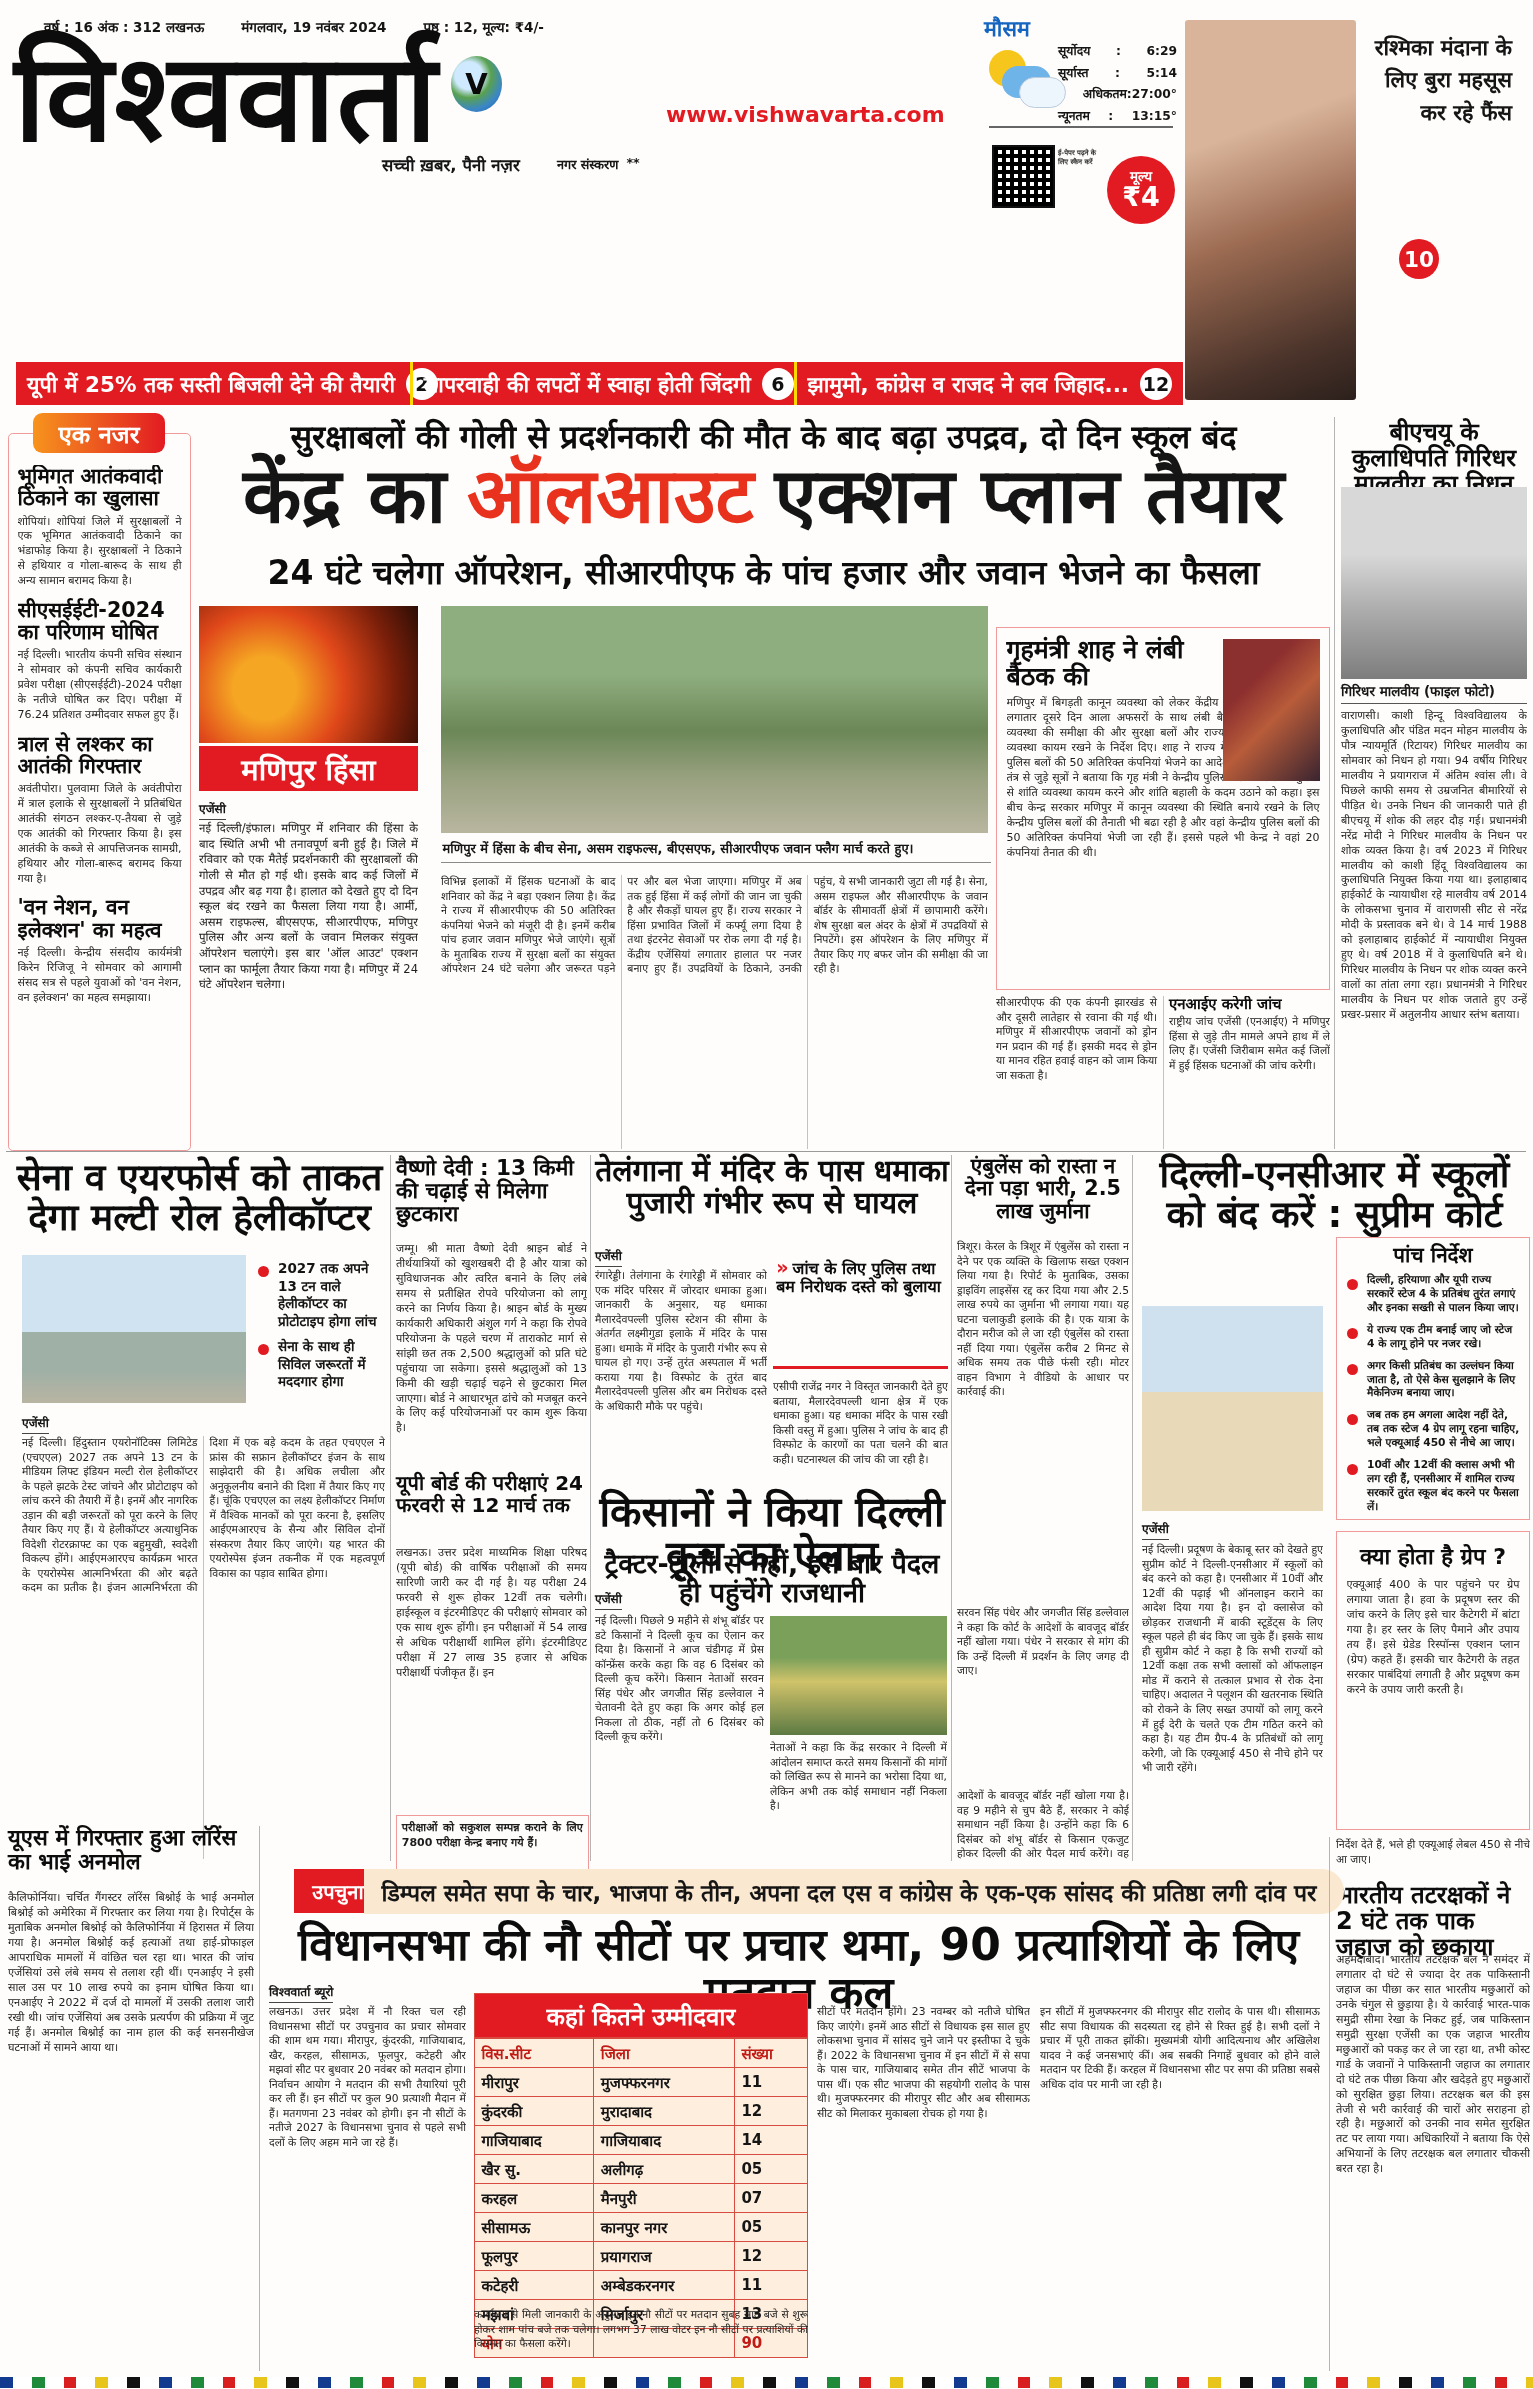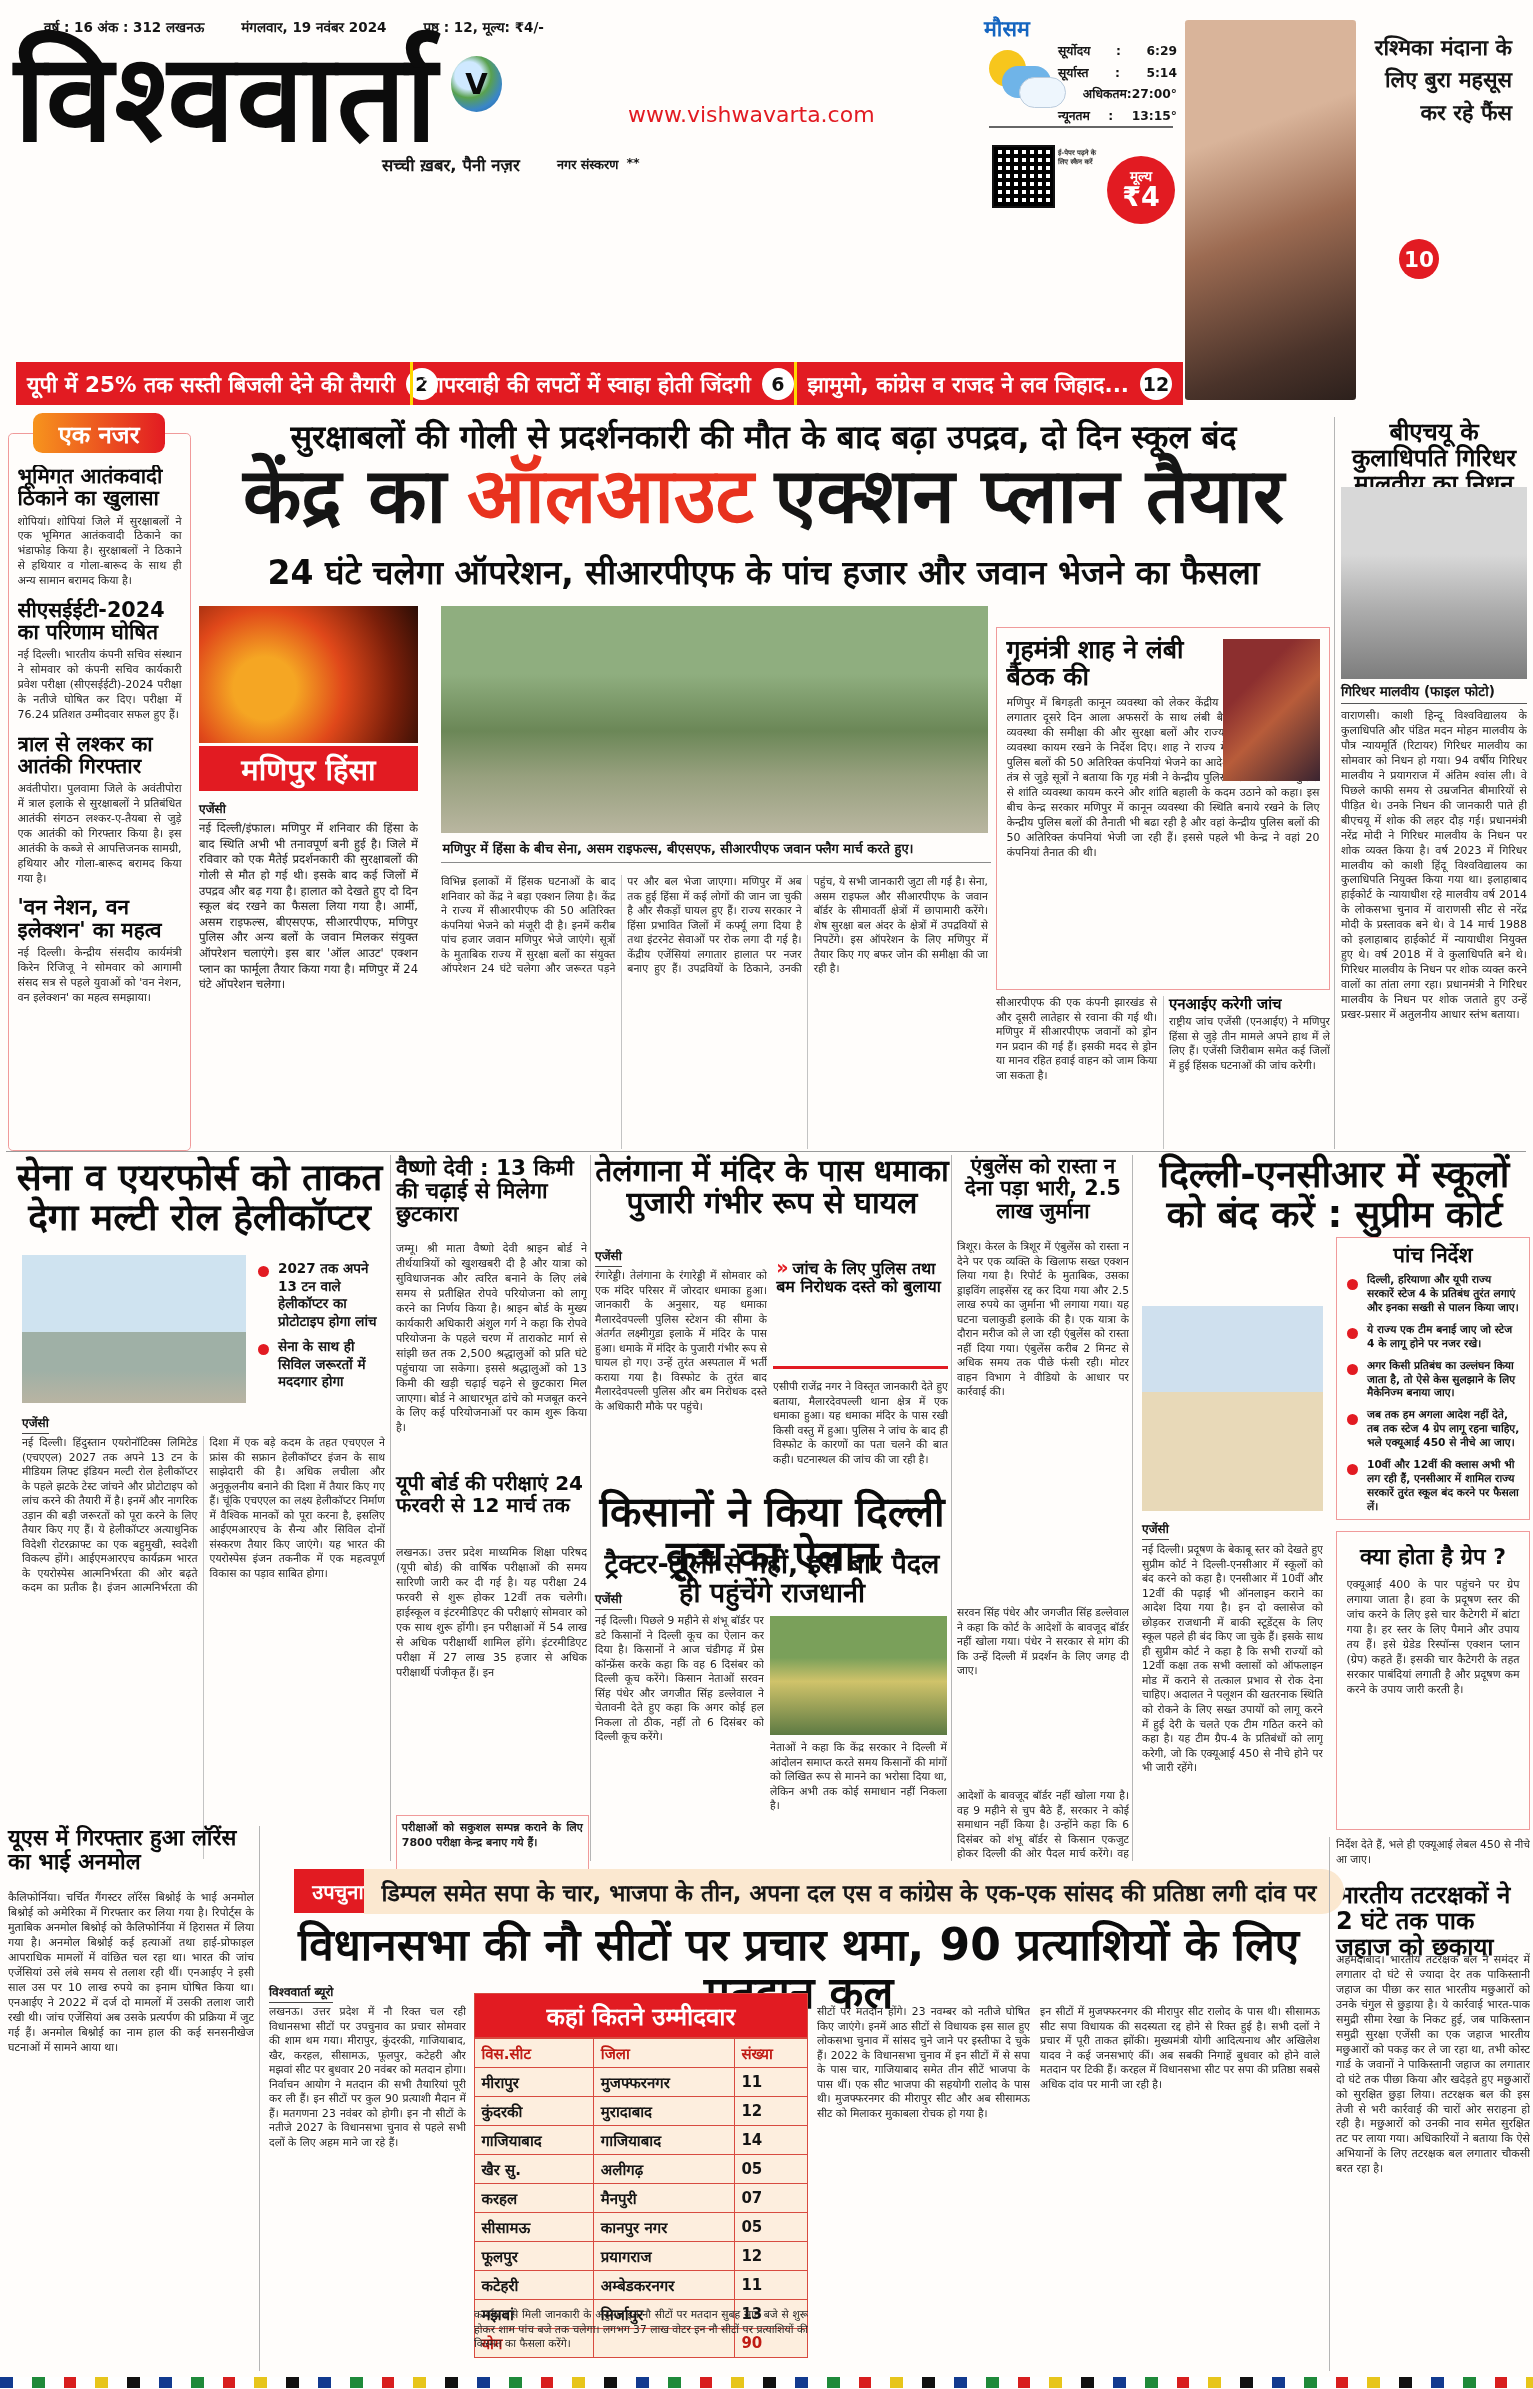--- a/index.html
+++ b/index.html
@@ -40,21 +40,21 @@
     <span>मंगलवार, 19 नवंबर 2024</span>
     <span>पृष्ठ : 12, मूल्य: ₹4/-</span>
   </div>
 
   <div class="abs" style="left:451px;top:56px;width:51px;height:56px;border-radius:50%;
        background:radial-gradient(circle at 35% 35%,#cfe9ff 0 28%,#59a14f 45%,#3a86c8 70%,#1b5e9e);
        display:flex;align-items:center;justify-content:center;">
     <span style="font-weight:800;font-size:29px;color:#0a0a0a;">V</span>
   </div>
 
-  <div class="abs" style="left:628px;top:102px;font-weight:400;font-size:22px;color:#e21b22;">www.vishwavarta.com</div>
+  <div class="abs" style="left:666px;top:102px;font-weight:700;font-size:22px;color:#e21b22;">www.vishwavarta.com</div>
 
   <div class="abs hd" style="left:14.3px;top:38px;width:1065px;font-size:121px;letter-spacing:1.6px;line-height:1.0;">विश्ववार्ता</div>
 
   <div class="abs" style="left:382px;top:153px;font-weight:700;font-size:16.7px;">सच्ची ख़बर, पैनी नज़र</div>
   <div class="abs" style="left:557px;top:155px;font-weight:700;font-size:12.7px;display:flex;gap:8px;">
     <span>नगर संस्करण</span>
     <span>**</span>
   </div>
 
   <div class="abs" style="left:984px;top:12.7px;width:197px;">

